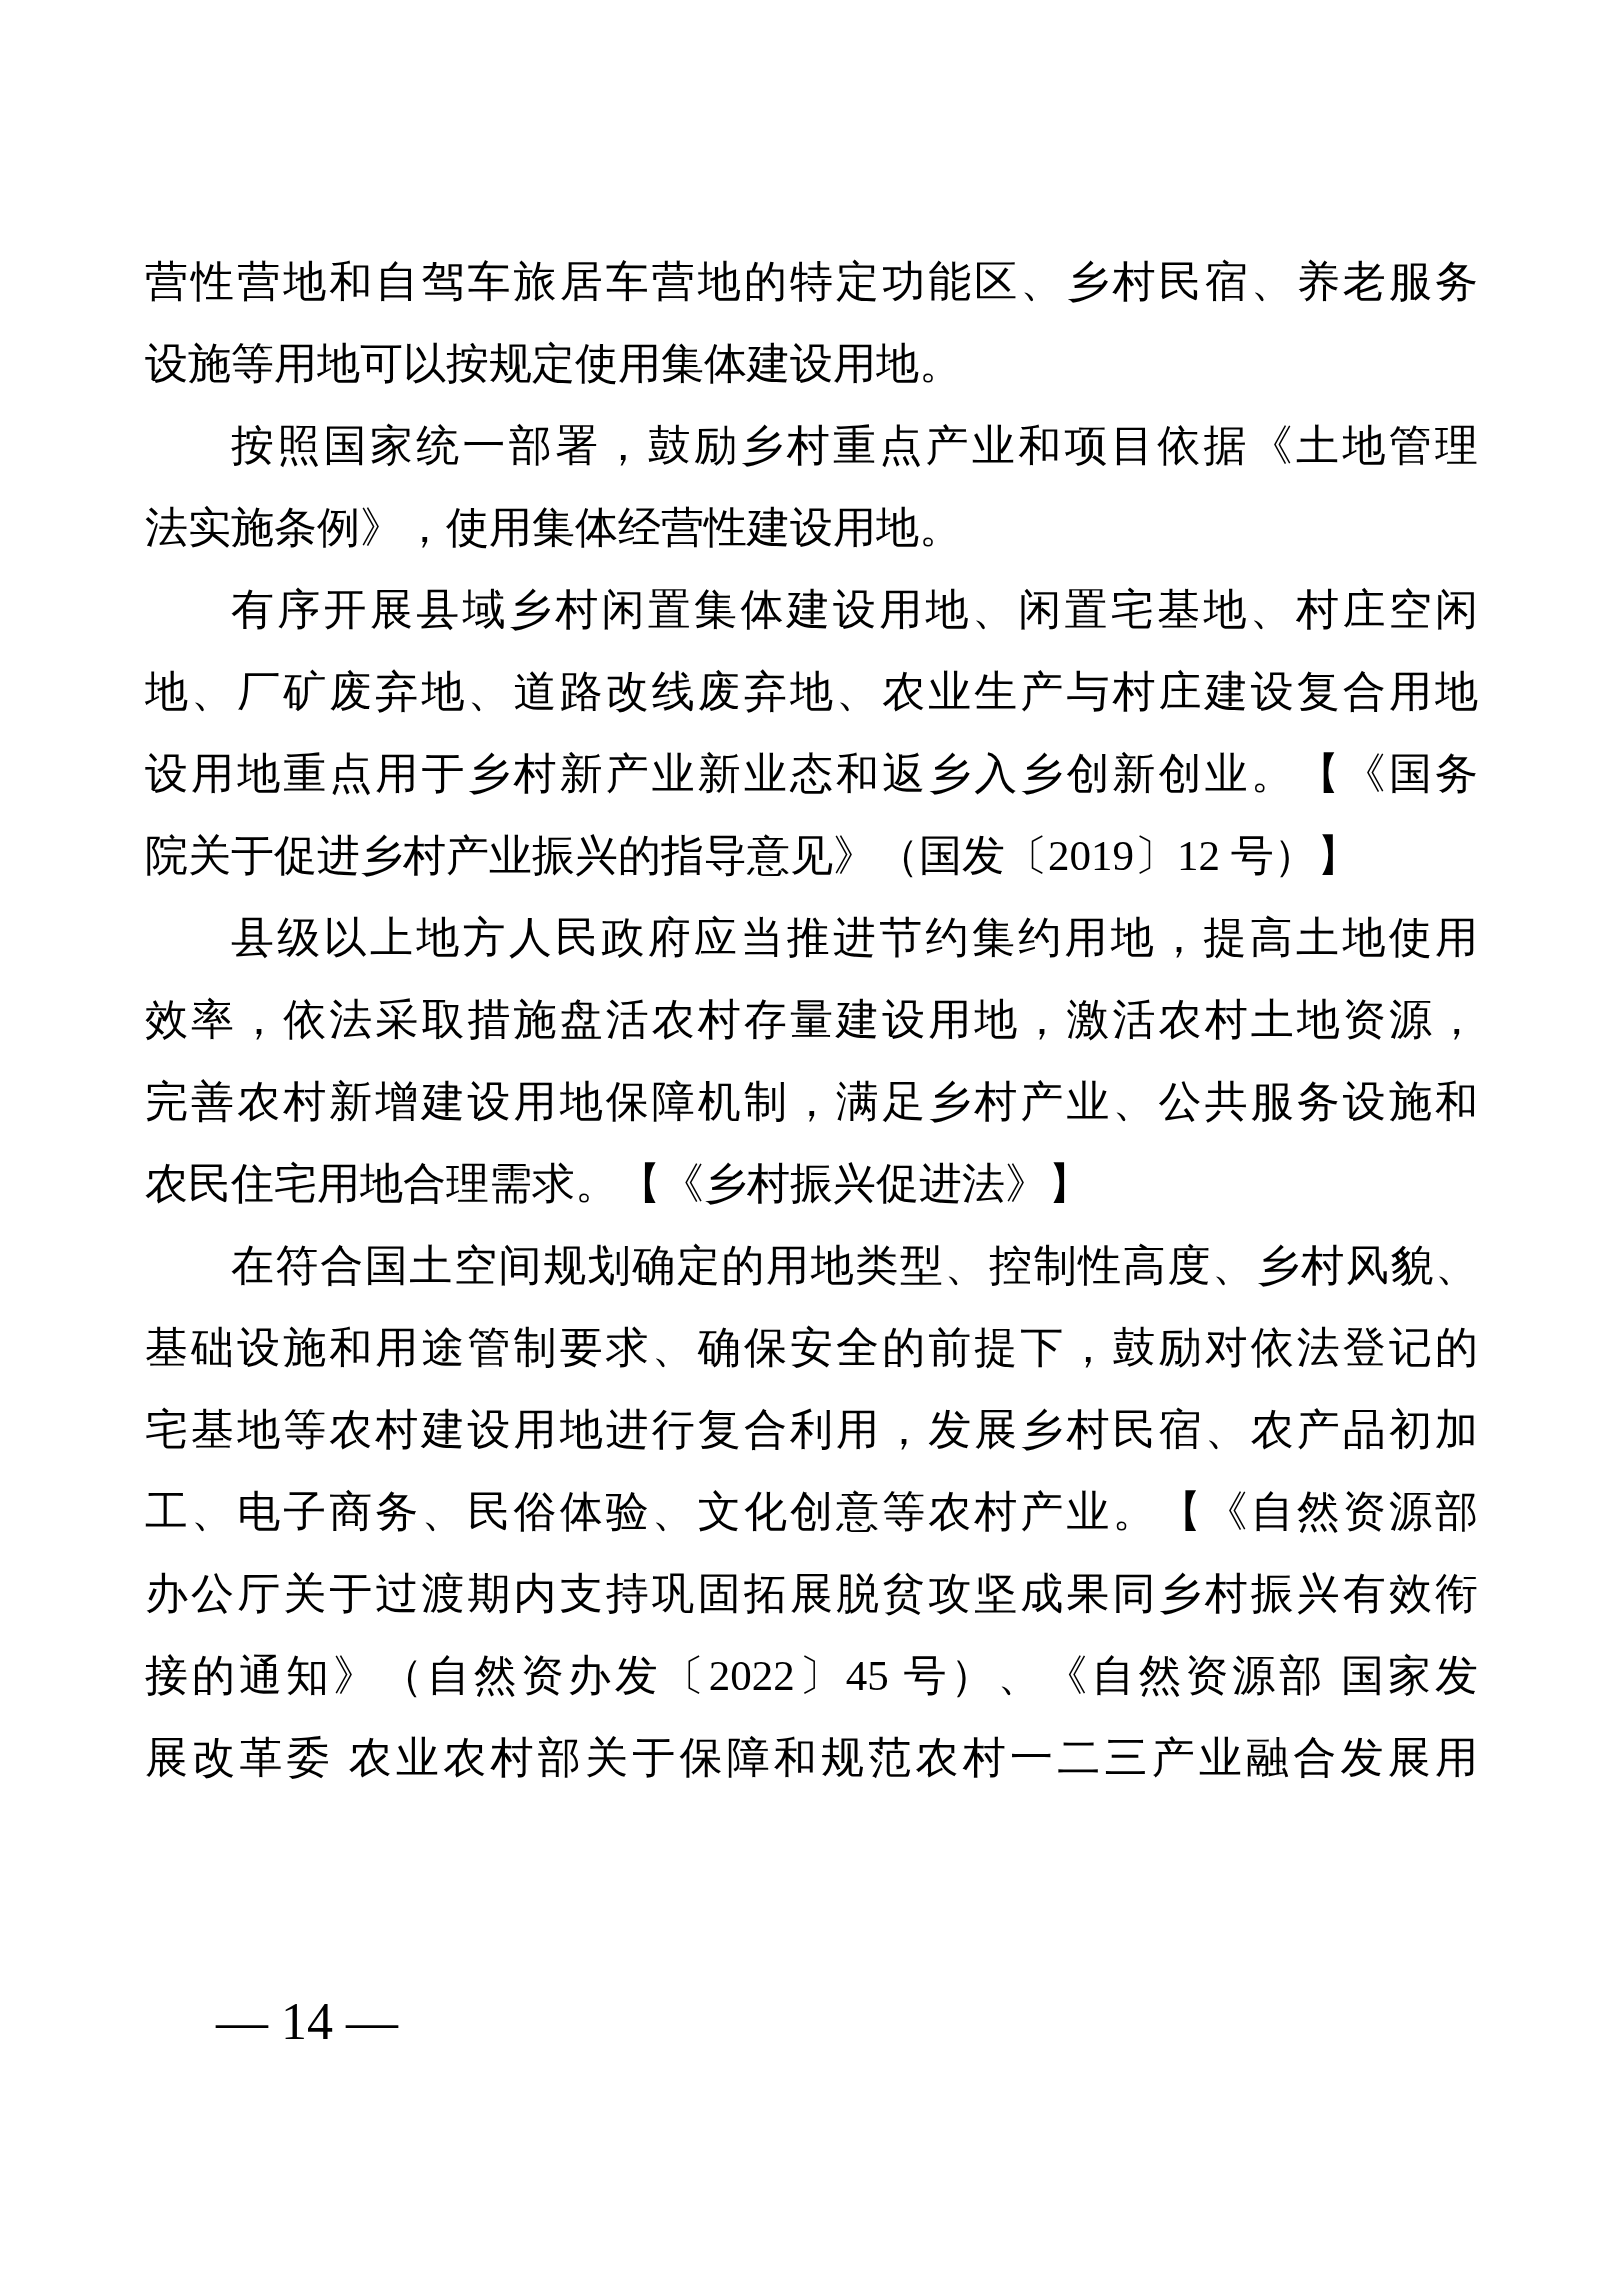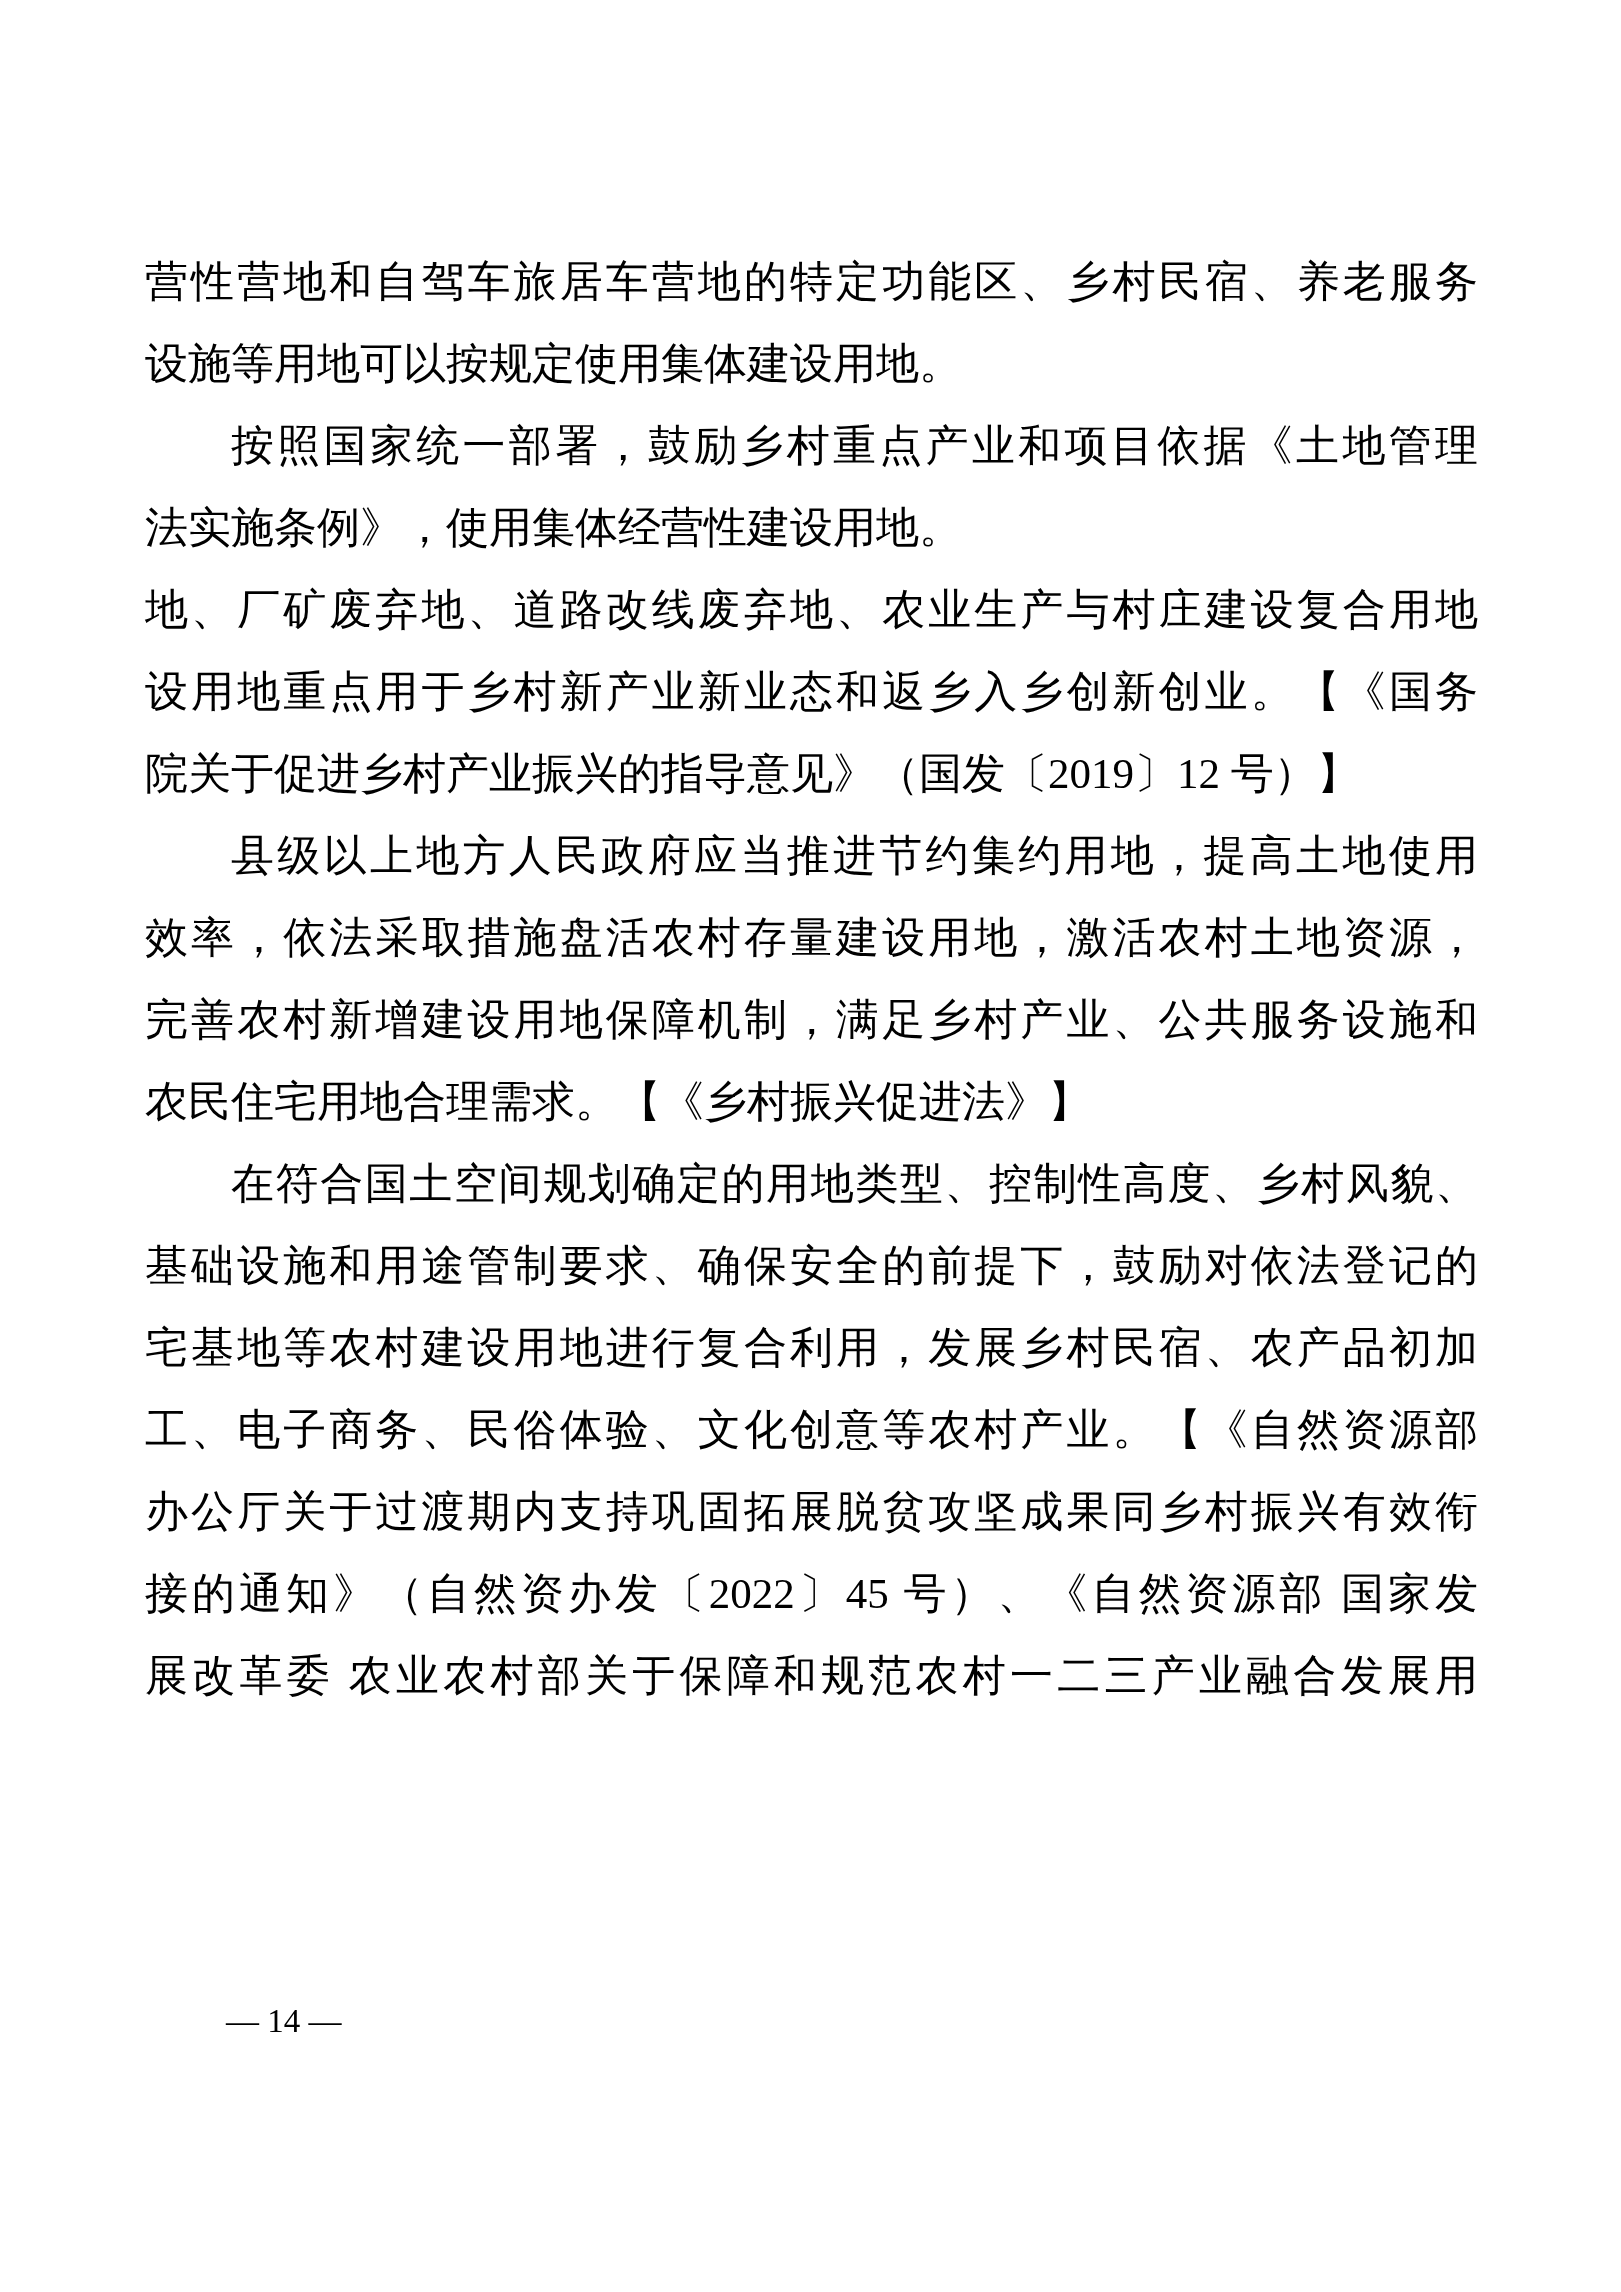--- a/index.html
+++ b/index.html
@@ -34,41 +34,42 @@
   }
   .line.indent {
     padding-left: 86px;
   }
   .line.heading {
     font-family: "Liberation Sans", "DejaVu Sans", sans-serif;
     font-weight: 700;
   }
   .footer {
     position: absolute;
-    left: 226px;
+    left: 216px;
     top: 1992px;
     height: 59px;
     line-height: 59px;
-    font-size: 33px;
+    font-size: 52px;
     color: #000000;
   }
 </style>
 </head>
 <body>
 
 <div class="page">
   <div class="doc-body">
 
     <div class="line justify">营性营地和自驾车旅居车营地的特定功能区、乡村民宿、养老服务</div>
     <div class="line">设施等用地可以按规定使用集体建设用地。</div>
 
     <div class="line justify indent">按照国家统一部署，鼓励乡村重点产业和项目依据《土地管理</div>
     <div class="line">法实施条例》，使用集体经营性建设用地。</div>
 
 
+    <div class="line justify indent">有序开展县域乡村闲置集体建设用地、闲置宅基地、村庄空闲</div>
     <div class="line justify">地、厂矿废弃地、道路改线废弃地、农业生产与村庄建设复合用地</div>
     <div class="line justify">设用地重点用于乡村新产业新业态和返乡入乡创新创业。【《国务</div>
     <div class="line">院关于促进乡村产业振兴的指导意见》（国发〔2019〕12 号）】</div>
 
     <div class="line justify indent">县级以上地方人民政府应当推进节约集约用地，提高土地使用</div>
     <div class="line justify">效率，依法采取措施盘活农村存量建设用地，激活农村土地资源，</div>
     <div class="line justify">完善农村新增建设用地保障机制，满足乡村产业、公共服务设施和</div>
     <div class="line">农民住宅用地合理需求。【《乡村振兴促进法》】</div>
 
     <div class="line justify indent">在符合国土空间规划确定的用地类型、控制性高度、乡村风貌、</div>

